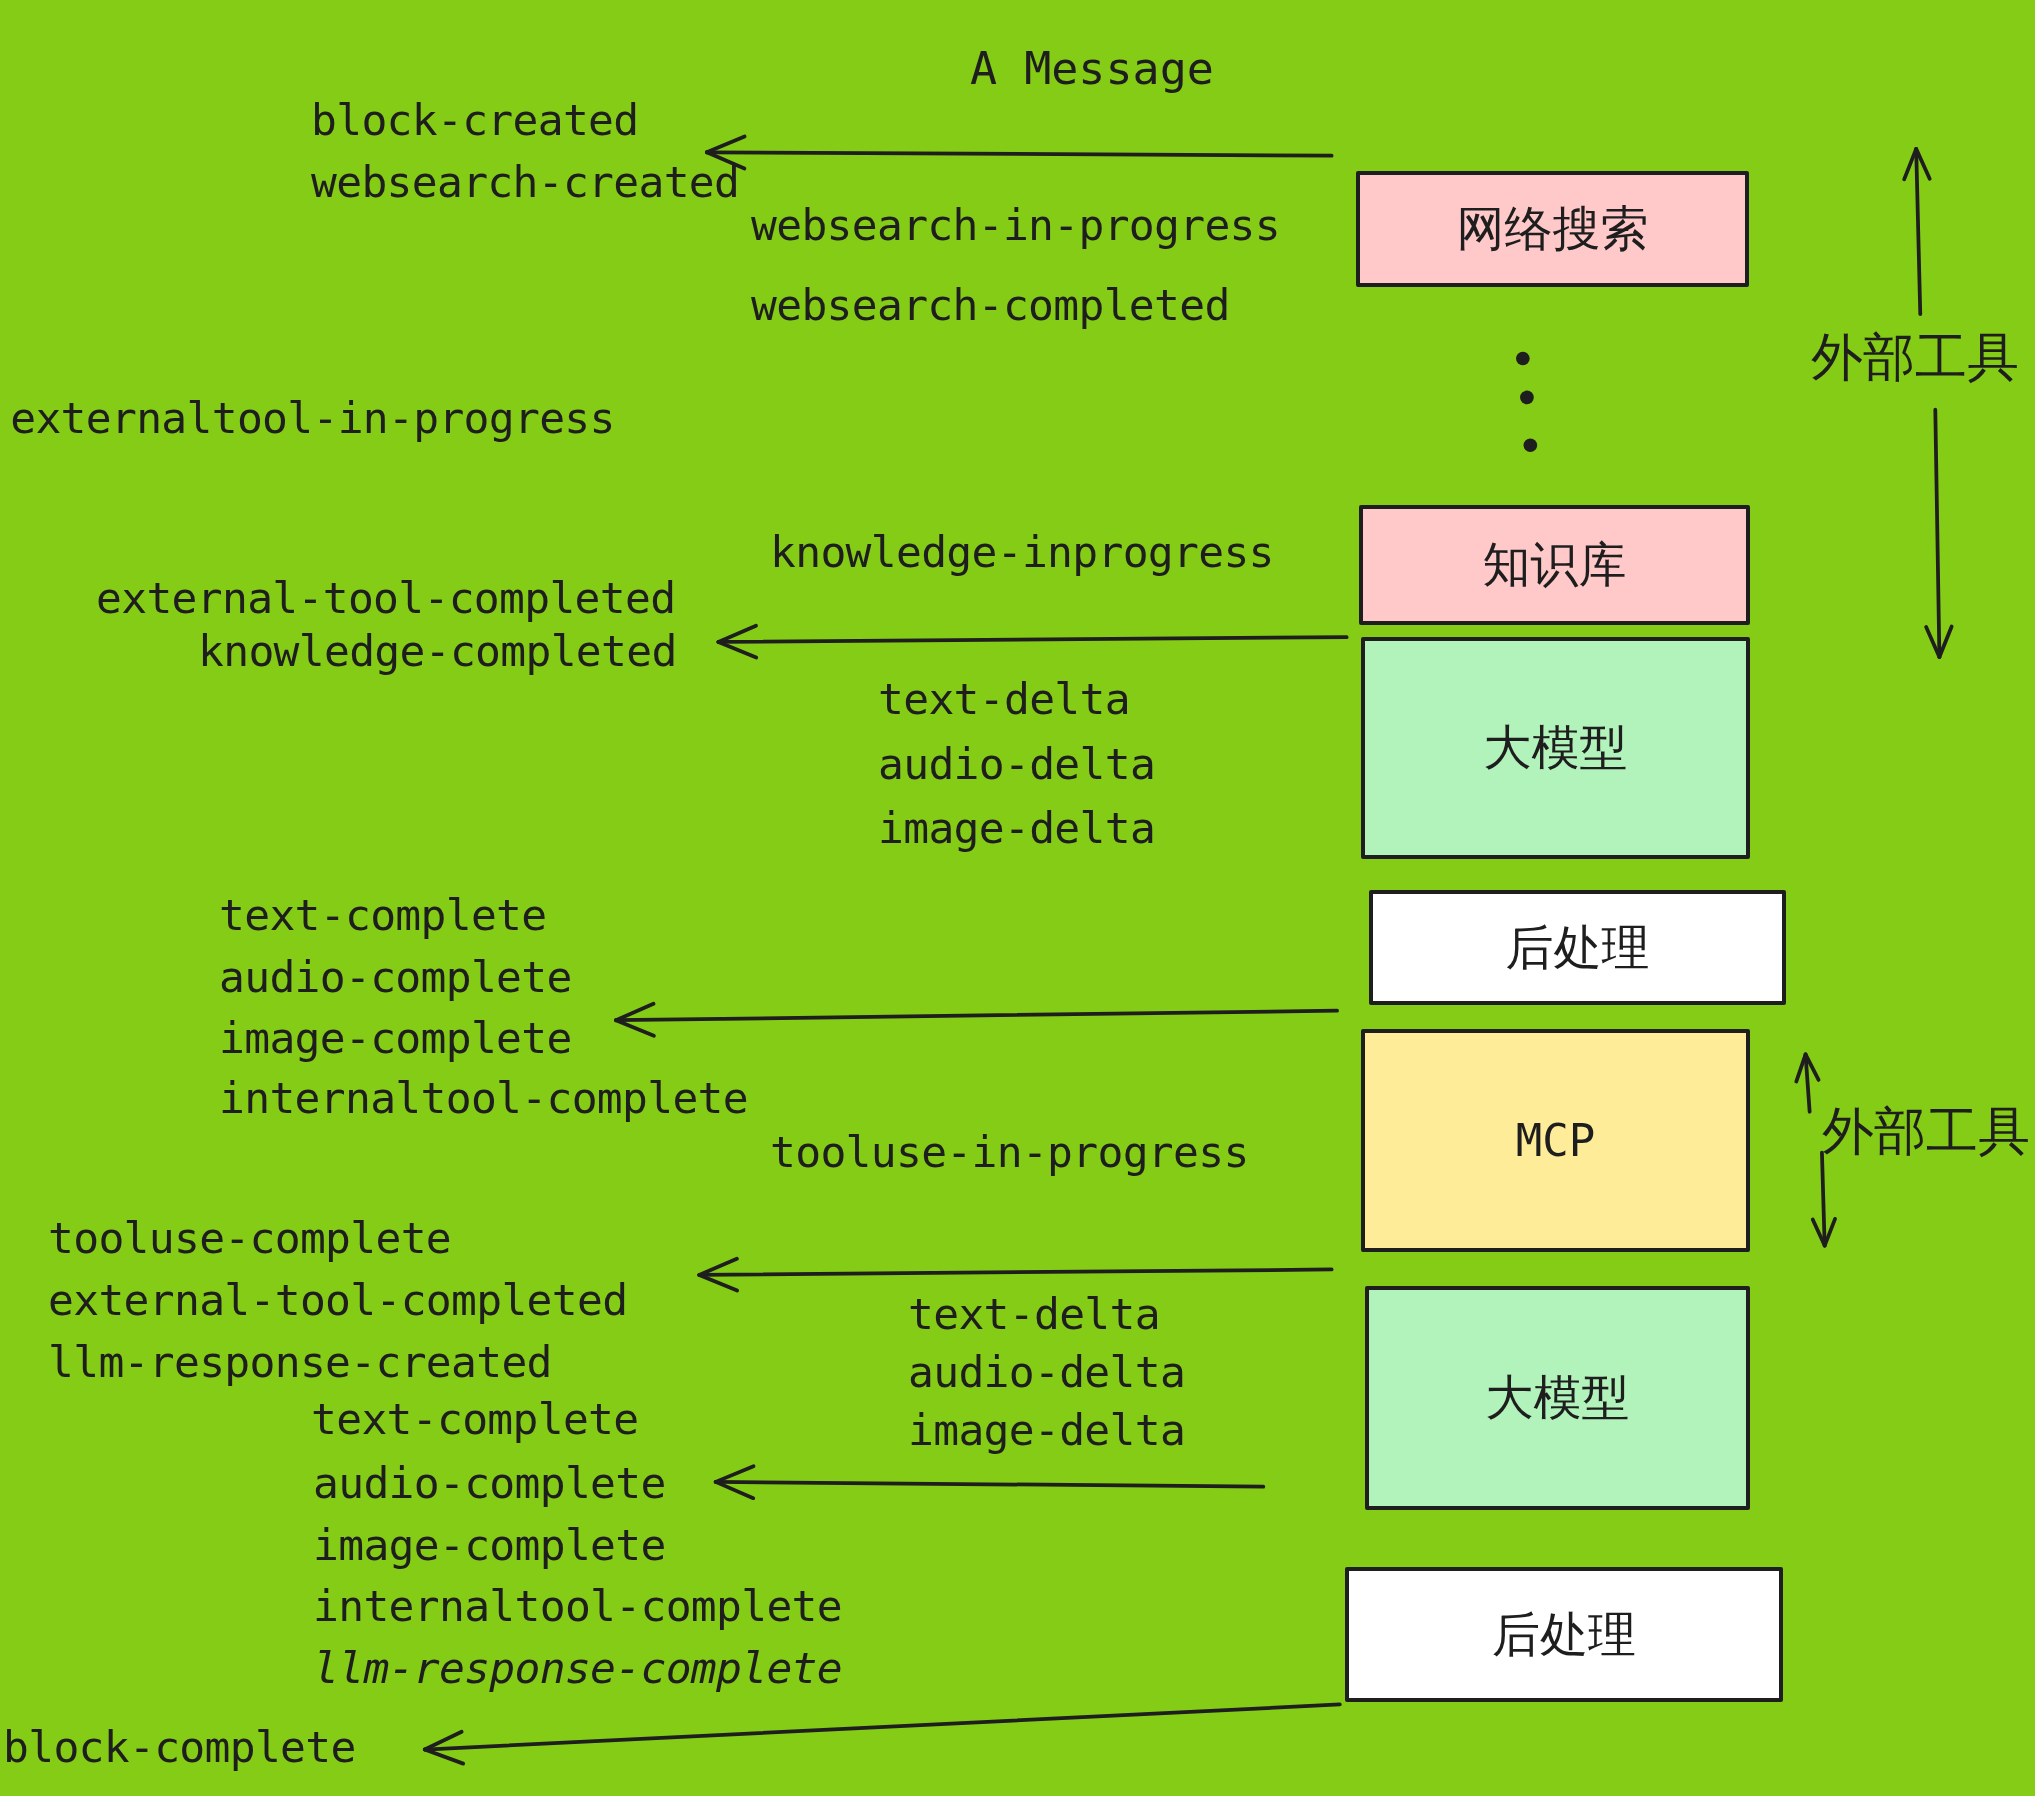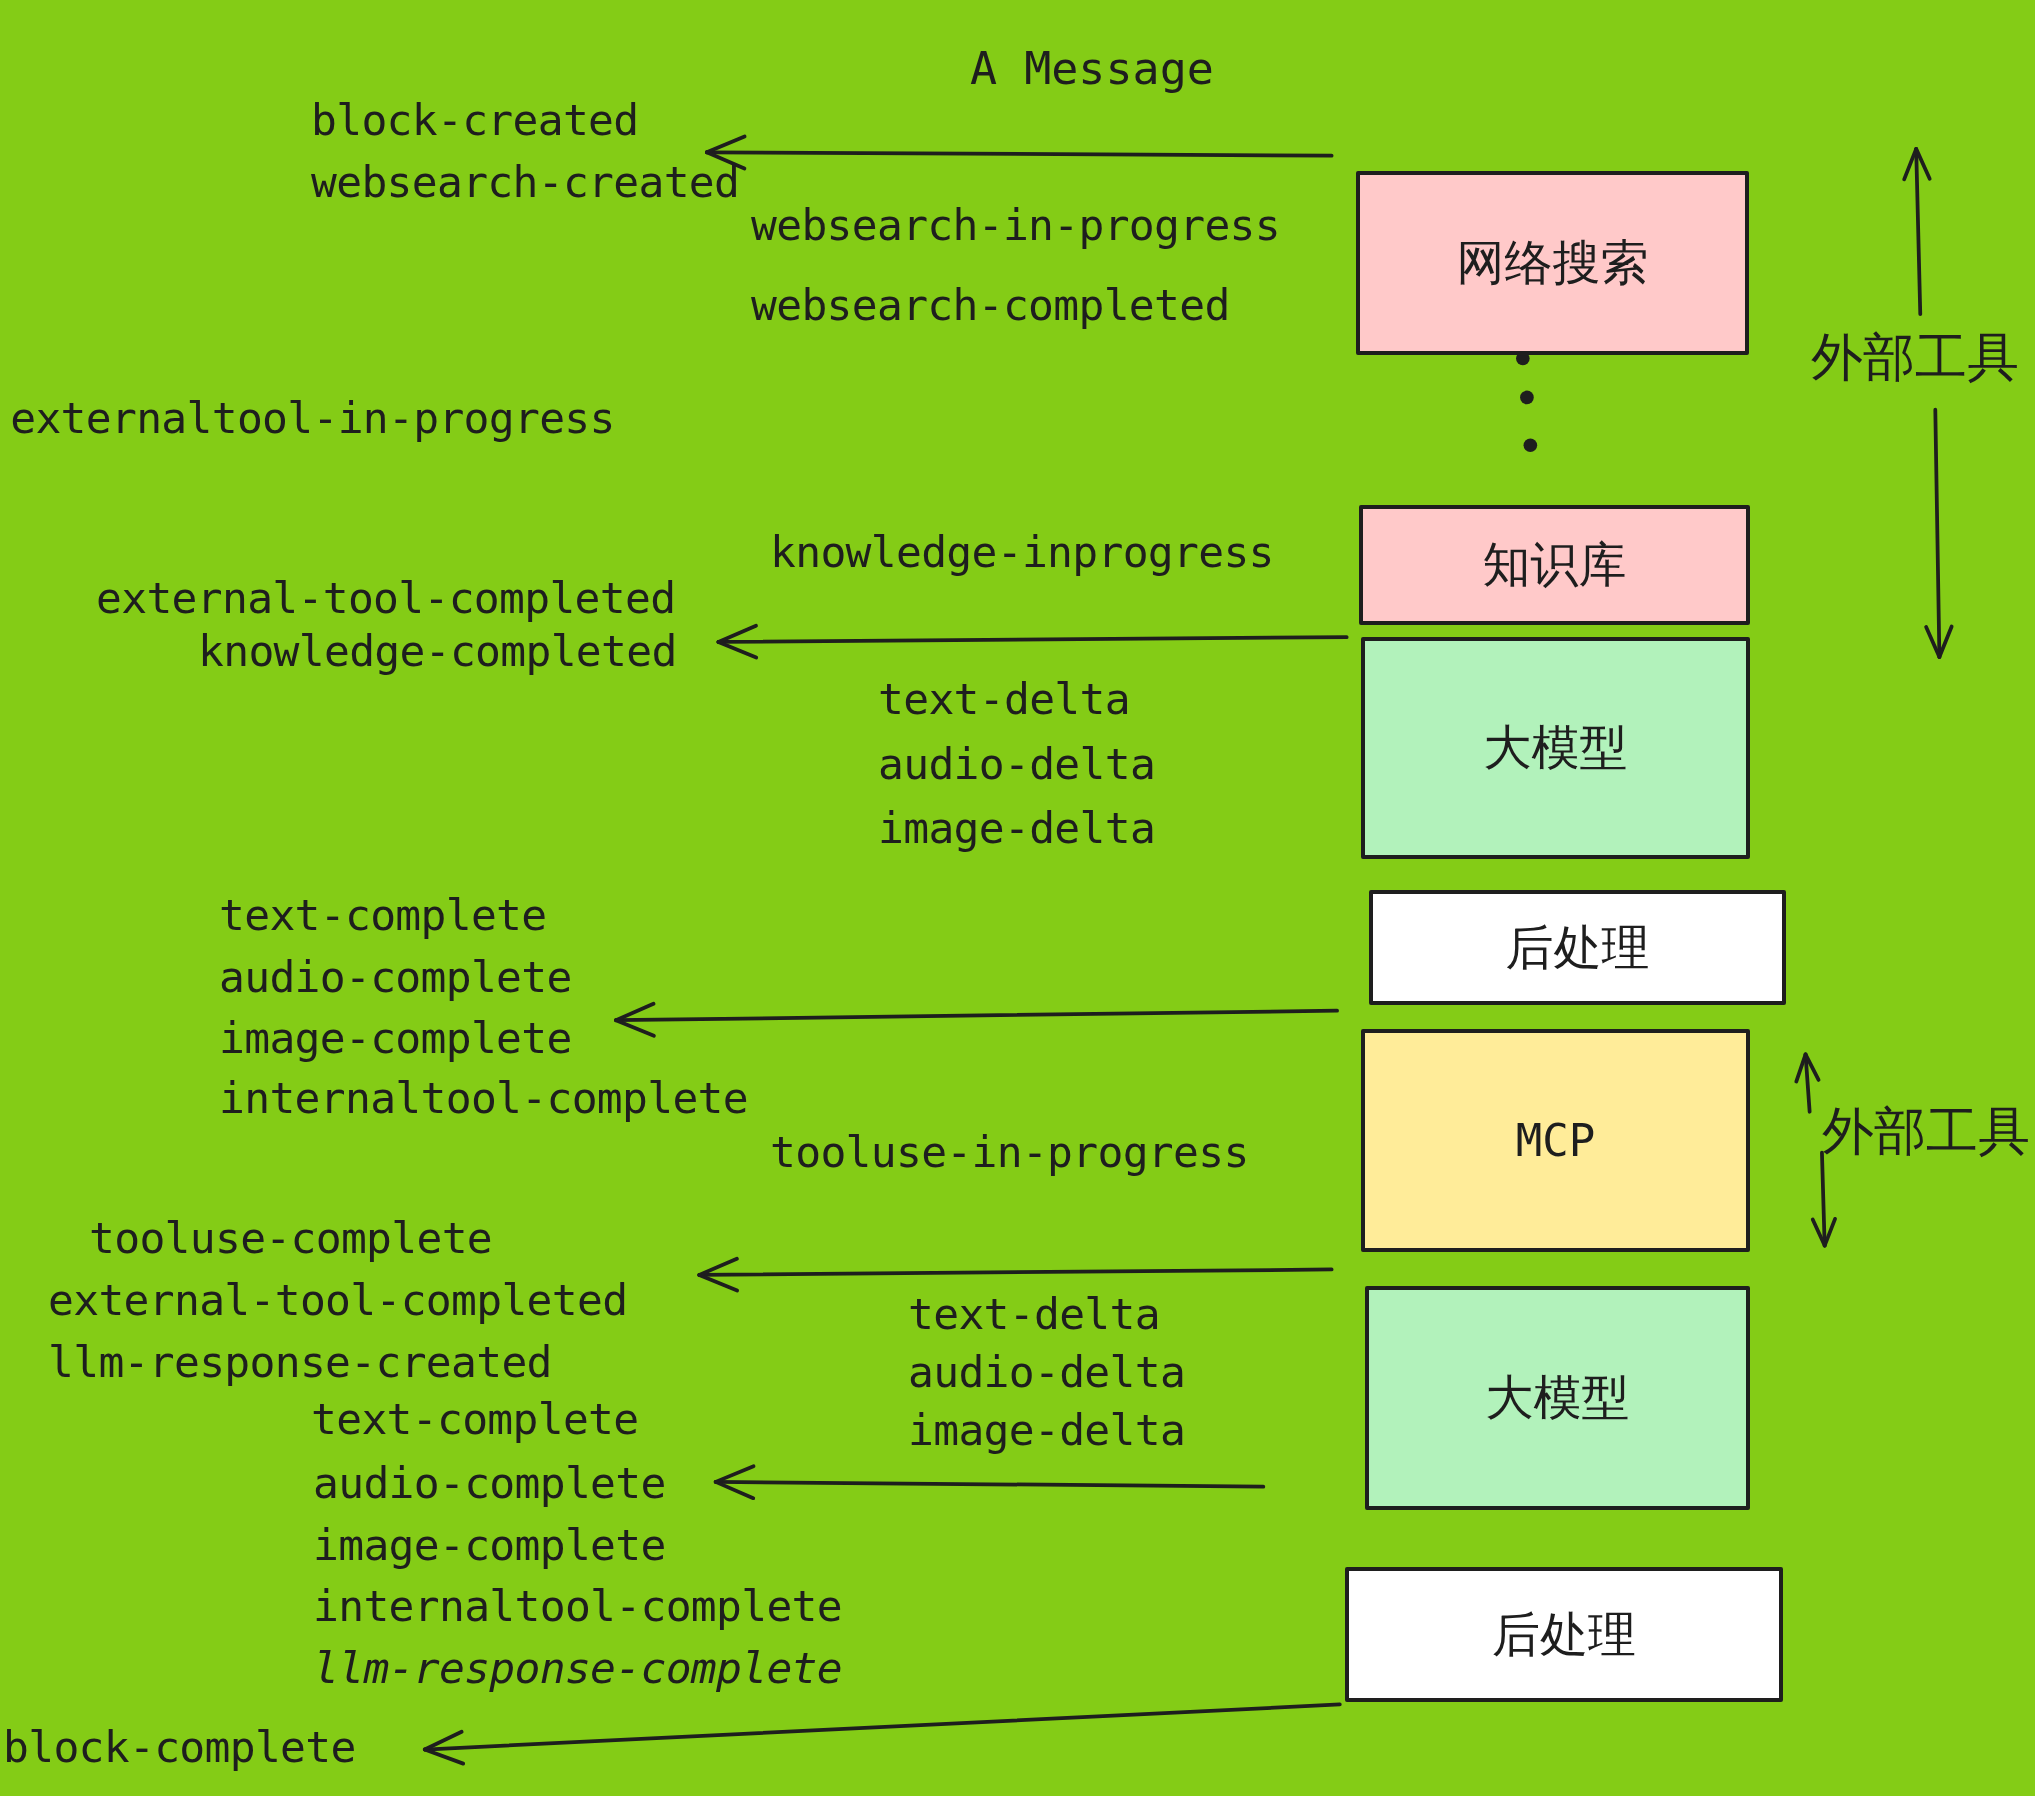--- a/index.html
+++ b/index.html
@@ -88,21 +88,21 @@
       </g>
       <g>
         <line x1="2668" y1="1688" x2="2672" y2="1824" stroke="#1e1e1e" stroke-width="5.5" stroke-linecap="round"></line>
         <line x1="2672" y1="1824" x2="2687.2112113276553" y2="1784.8513212235023" stroke="#1e1e1e" stroke-width="5.5" stroke-linecap="round"></line>
         <line x1="2672" y1="1824" x2="2654.5142098182855" y2="1785.8129977384835" stroke="#1e1e1e" stroke-width="5.5" stroke-linecap="round"></line>
       </g>
       <circle cx="2230" cy="525" r="10" fill="#1e1e1e"></circle>
       <circle cx="2236" cy="582" r="10" fill="#1e1e1e"></circle>
       <circle cx="2241" cy="652" r="10" fill="#1e1e1e"></circle>
     </svg>
-<div class="box" style="left: 1356px; top: 171px; width: 393px; height: 184px; background: rgb(255, 201, 201);">
+<div class="box" style="left: 1356px; top: 171px; width: 393px; height: 116px; background: rgb(255, 201, 201);">
       <span class="box-label">网络搜索</span>
     </div>
     <div class="box" style="left: 1359px; top: 505px; width: 391px; height: 120px; background: rgb(255, 201, 201);">
       <span class="box-label">知识库</span>
     </div>
     <div class="box" style="left: 1361px; top: 637px; width: 389px; height: 222px; background: rgb(178, 242, 187);">
       <span class="box-label">大模型</span>
     </div>
     <div class="box" style="left: 1369px; top: 890px; width: 417px; height: 115px; background: rgb(255, 255, 255);">
       <span class="box-label">后处理</span>
@@ -125,21 +125,21 @@
     <div class="event" style="left: 96px; top: 598px;">external-tool-completed</div>
     <div class="event" style="left: 198px; top: 651px;">knowledge-completed</div>
     <div class="event" style="left: 878px; top: 699px;">text-delta</div>
     <div class="event" style="left: 878px; top: 764px;">audio-delta</div>
     <div class="event" style="left: 878px; top: 828px;">image-delta</div>
     <div class="event" style="left: 219px; top: 915px;">text-complete</div>
     <div class="event" style="left: 219px; top: 977px;">audio-complete</div>
     <div class="event" style="left: 219px; top: 1038px;">image-complete</div>
     <div class="event" style="left: 219px; top: 1098px;">internaltool-complete</div>
     <div class="event" style="left: 770px; top: 1152px;">tooluse-in-progress</div>
-    <div class="event" style="left: 48px; top: 1238px; margin-left: 41px;">tooluse-complete</div>
+    <div class="event" style="left: 48px; top: 1238px;">tooluse-complete</div>
     <div class="event" style="left: 48px; top: 1300px;">external-tool-completed</div>
     <div class="event" style="left: 908px; top: 1314px;">text-delta</div>
     <div class="event" style="left: 48px; top: 1362px;">llm-response-created</div>
     <div class="event" style="left: 908px; top: 1372px;">audio-delta</div>
     <div class="event" style="left: 311px; top: 1419px;">text-complete</div>
     <div class="event" style="left: 908px; top: 1430px;">image-delta</div>
     <div class="event" style="left: 313px; top: 1483px;">audio-complete</div>
     <div class="event" style="left: 313px; top: 1545px;">image-complete</div>
     <div class="event" style="left: 313px; top: 1606px;">internaltool-complete</div>
     <div class="event" style="left: 313px; top: 1668px; font-style: italic;">llm-response-complete</div>

